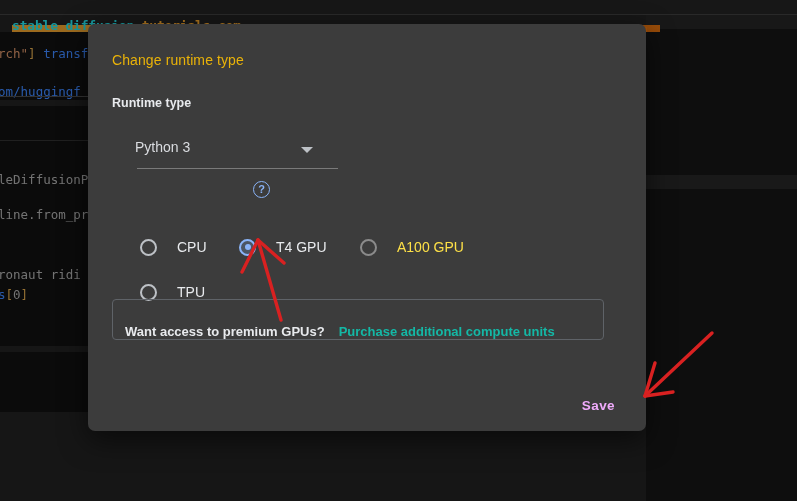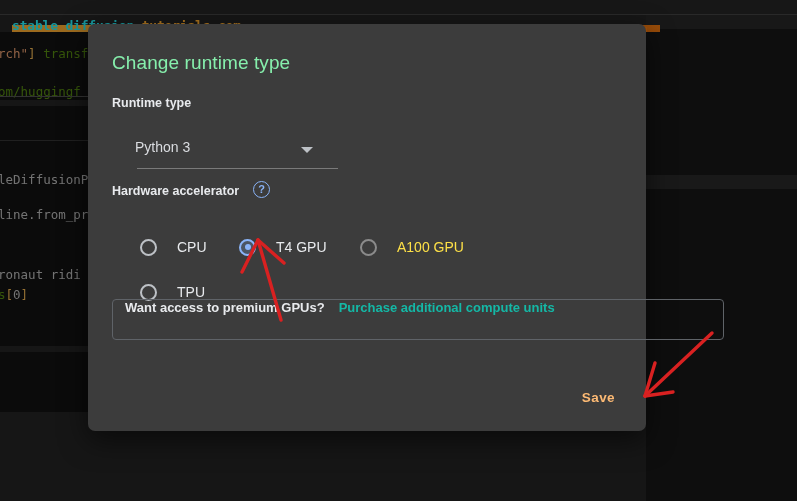--- a/index.html
+++ b/index.html
@@ -44,21 +44,21 @@
   .code-line {
     position: absolute;
     font-family: "DejaVu Sans Mono", "Liberation Mono", monospace;
     font-size: 12.5px;
     line-height: 16px;
     white-space: pre;
     color: #c8c8c8;
   }
   .tok-str { color: #cd8b62; }
   .tok-punct { color: #d4a14a; }
-  .tok-plain { color: #4d7c0f; }
+  .tok-plain { color: #3b82f6; }
   .tok-comment { color: #a5a5a5; }
   .code-underline {
     position: absolute; left: -10px; top: 96px; width: 660px; height: 1px;
     background: #4a4a4a;
   }
   .cell-divider {
     position: absolute; left: -10px; width: 660px; height: 1px;
     background: #2e2e2e;
   }
   .right-panel {
@@ -105,22 +105,22 @@
     left: 88px; top: 24px;
     width: 558px; height: 407px;
     background: #3c3c3c;
     border-radius: 7px;
     box-shadow: 0 9px 28px rgba(0,0,0,0.55);
     z-index: 60;
     color: #e8eaed;
   }
   .dlg-title {
     position: absolute; left: 24px; top: 28px;
-    font-size: 19px; font-weight: 400;
-    color: #86efac;
+    font-size: 14px; font-weight: 400;
+    color: #eab308;
     letter-spacing: 0.1px;
   }
   .sec-label {
     position: absolute;
     font-size: 12.5px; font-weight: bold;
     color: #e8eaed;
   }
   .lbl-runtime { left: 24px; top: 72px; text-align: right; }
   .lbl-hw { left: 24px; top: 160px; }
 
@@ -191,24 +191,24 @@
 
   .r-cpu  { left: 52px;  top: 212px; }
   .r-t4   { left: 151px; top: 212px; }
   .r-a100 { left: 272px; top: 212px; }
   .r-v100 { left: 409px; top: 212px; }
   .r-tpu  { left: 52px;  top: 257px; }
 
   
   .promo {
     position: absolute; left: 24px; top: 275px;
-    width: 612px; height: 41px;
+    width: 492px; height: 41px;
     border: 1px solid #5f6368;
     border-radius: 4px;
-    display: flex; align-items: flex-start;
+    display: flex; align-items: flex-end;
   }
   .promo-text {
     margin-left: 12px;
     font-size: 13px; font-weight: bold;
     color: #e8eaed;
   }
   .promo-link {
     margin-left: 14px;
     font-size: 13px; font-weight: bold;
     color: #14b8a6;
@@ -220,21 +220,21 @@
     position: absolute;
     font-size: 13.5px; font-weight: bold;
     letter-spacing: 0.4px;
     cursor: pointer;
     background: none; border: none;
     font-family: "Liberation Sans", sans-serif;
     padding: 7px 9px;
     border-radius: 4px;
   }
   .btn-cancel { right: 93px; top: 367px; color: #dadce0; }
-  .btn-save   { right: 22px; top: 359px; color: #fdba74; }
+  .btn-save   { right: 22px; top: 367px; color: #f0abfc; }
 
   
   .annot {
     position: absolute; left: 0; top: 0;
     width: 797px; height: 501px;
     z-index: 80;
     pointer-events: none;
   }
 </style>
 </head>
@@ -279,21 +279,20 @@
     <div class="dlg-title">Change runtime type</div>
 
     <div class="sec-label lbl-runtime">Runtime type</div>
 
     <div class="select-wrap">
       <span class="select-value">Python 3</span>
       <span class="select-arrow"></span>
     </div>
     <div class="select-underline"></div>
 
-    <div class="sec-label lbl-hw">Hardware accelerator</div>
     <div class="help-icon">?</div>
 
     <div class="radio-item r-cpu">
       <span class="radio-dot"></span>
       <span class="radio-label">CPU</span>
     </div>
 
     <div class="radio-item r-t4">
       <span class="radio-dot checked"></span>
       <span class="radio-label checked">T4 GPU</span>

